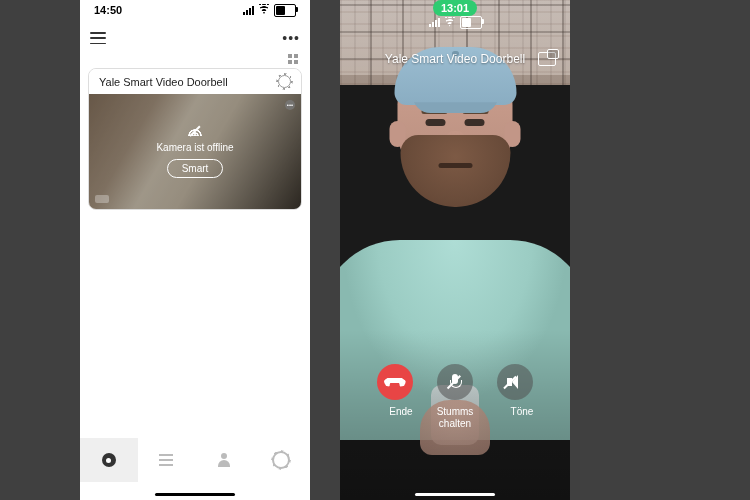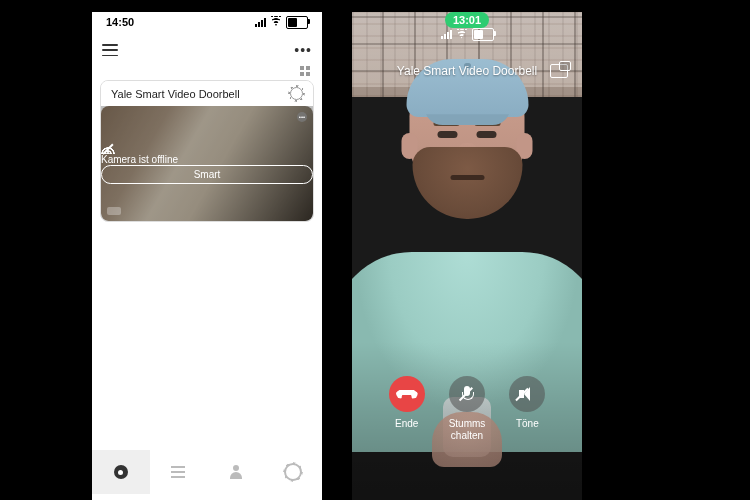--- a/index.html
+++ b/index.html
@@ -1,16 +1,16 @@
 <!DOCTYPE html>
 <html><head>
 <meta charset="utf-8">
 <style>
 body { margin:0; font-family: -apple-system, BlinkMacSystemFont, 'Segoe UI', sans-serif; background:#f0f0f0; display:flex; justify-content:center; }
-.stage { width:750px; height:500px; background:#000000; display:flex; gap:30px; padding:12px; box-sizing:border-box; position:relative; }
+.stage { width:750px; height:500px; background:#404040; display:flex; gap:30px; padding:0; box-sizing:border-box; position:relative; }
 .phone { height:500px; border-radius:0; overflow:hidden; position:relative; background:#fff; }
 .phone.left { width:230px; margin-left:80px; }
 .phone.right { width:230px; margin-left:0; }
 
 .status-bar { height:20px; display:flex; align-items:center; justify-content:space-between; padding:0 14px; font-size:11px; font-weight:600; }
 .status-bar.light { color:#000; }
 .status-bar .time-pill { padding:0; }
 .status-bar.dark { color:#fff; position:absolute; top:0; left:0; right:0; z-index:5;flex-direction:column; }
 .status-bar.dark .time-pill { background:#2ecc71; color:#fff; border-radius:10px; padding:2px 8px; font-size:11px; }
 .status-icons { display:flex; gap:4px; align-items:center; font-size:10px; }
@@ -34,23 +34,22 @@
 .grid-icon{background:
   linear-gradient(#999,#999) 0 0/4px 4px no-repeat,
   linear-gradient(#999,#999) 6px 0/4px 4px no-repeat,
   linear-gradient(#999,#999) 0 6px/4px 4px no-repeat,
   linear-gradient(#999,#999) 6px 6px/4px 4px no-repeat;}
 
 .card { margin:2px 8px; border:1px solid #ddd; border-radius:8px; overflow:hidden; }
 .card-header { display:flex; align-items:center; justify-content:space-between; padding:6px 10px; font-size:11px; color:#222; background:#fff; }
 .gear-icon { width:11px; height:11px; border-radius:50%; border:1.5px solid #999; position:relative; }
 .gear-icon::before{content:"";position:absolute;inset:-3px;border-radius:50%;background:repeating-conic-gradient(#999 0 15deg, transparent 15deg 45deg);-webkit-mask:radial-gradient(circle, transparent 55%, #000 56%);mask:radial-gradient(circle, transparent 55%, #000 56%);} 
-.card-body { height:115px; position:relative; display:flex; flex-direction:column; justify-content:center; color:#fff; font-size:10px; 
+.card-body { height:115px; position:relative; display:flex; flex-direction:column; align-items:center; justify-content:center; color:#fff; font-size:10px; gap:6px;
   background:linear-gradient(120deg,#8a7560 0%, #a89580 25%, #d4c9b6 40%, #c8bca8 55%, #3a342c 100%);
-  border-radius:8px;
 }
 .card-body::before{content:"";position:absolute;inset:0;background:rgba(0,0,0,0.25);}
 .card-body > *{position:relative;}
 .offline-icon{width:14px;height:10px;position:relative;}
 .offline-icon::before{content:"";position:absolute;inset:0;background:radial-gradient(circle at 50% 100%, transparent 2px,#fff 2.5px,#fff 3.5px,transparent 4px),radial-gradient(circle at 50% 100%, transparent 5px,#fff 5.5px,#fff 6.5px,transparent 7px),radial-gradient(circle at 50% 100%, #fff 1.5px,transparent 2px);}
 .offline-icon::after{content:"";position:absolute;left:40%;top:-2px;width:1.5px;height:14px;background:#fff;transform:rotate(45deg);}
 .help-btn{border:1px solid #fff;border-radius:12px;padding:3px 14px;font-size:10px;color:#fff;background:transparent;}
 .dot-badge{position:absolute;top:6px;right:6px;width:10px;height:10px;border-radius:50%;background:rgba(120,120,120,0.8);display:flex;align-items:center;justify-content:center;font-size:6px;color:#fff;}
 .rec-badge{position:absolute;bottom:6px;left:6px;width:14px;height:8px;border-radius:2px;background:rgba(255,255,255,0.3);}
 
@@ -94,21 +93,21 @@
 .cap::after{content:"";position:absolute;left:50%;bottom:-8px;transform:translateX(-50%);width:86px;height:18px;background:#82a4b8;border-radius:50%/100% 100% 0 0;clip-path:polygon(0 40%,100% 40%,100% 100%,0 100%);border-radius:0 0 45px 45px;}
 .cap-btn{position:absolute;left:50%;top:4px;transform:translateX(-50%);width:7px;height:5px;background:#7598ac;border-radius:3px;}
 .hand{position:absolute;bottom:-15px;left:50%;transform:translateX(-50%);width:70px;height:55px;background:radial-gradient(ellipse at 50% 30%,#d4a896,#c09585);border-radius:30px 30px 12px 12px;opacity:0.85;}
 .phone-held{position:absolute;bottom:-5px;left:50%;transform:translateX(-50%);width:48px;height:60px;background:linear-gradient(180deg,#e8e8ea,#d0d0d2);border-radius:10px;opacity:0.75;}
 
 .right .title-bar{position:absolute;top:52px;left:0;right:0;display:flex;align-items:center;justify-content:center;gap:8px;color:#fff;font-size:12px;font-weight:500;z-index:6;text-shadow:0 1px 2px rgba(0,0,0,0.4);}
 .right .title-bar .pip{position:absolute;right:14px;width:16px;height:12px;border:1.5px solid #fff;border-radius:2px;}
 .right .title-bar .pip::after{content:"";position:absolute;right:-4px;top:-4px;width:10px;height:8px;border:1.5px solid #fff;border-radius:2px;background:rgba(0,0,0,0.2);}
 
 .controls{position:absolute;bottom:70px;left:0;right:0;display:flex;justify-content:center;gap:24px;z-index:6;}
-.ctrl{display:flex;flex-direction:column;align-items:center;gap:6px;}
+.ctrl{display:flex;flex-direction:column;align-items:flex-end;gap:6px;}
 .ctrl .circ{width:36px;height:36px;border-radius:50%;display:flex;align-items:center;justify-content:center;}
 .ctrl .circ.red{background:#e84545;}
 .ctrl .circ.gray{background:rgba(80,80,80,0.55);}
 .ctrl .lbl{color:#fff;font-size:10px;text-align:center;line-height:1.2;max-width:56px;}
 .hang-icon{width:18px;height:8px;border:2px solid #fff;border-top:none;border-radius:0 0 10px 10px;transform:rotate(0);}
 .hang-icon{width:18px;height:7px;background:#fff;border-radius:4px 4px 8px 8px;clip-path:polygon(0 40%,20% 0,80% 0,100% 40%,100% 100%,75% 100%,70% 60%,30% 60%,25% 100%,0 100%);}
 .spk-icon{width:16px;height:14px;position:relative;}
 .spk-icon::before{content:"";position:absolute;left:0;top:3px;width:5px;height:8px;background:#fff;}
 .spk-icon::after{content:"";position:absolute;left:5px;top:0;width:0;height:0;border-top:7px solid transparent;border-bottom:7px solid transparent;border-right:6px solid #fff;}
 .spk-slash{position:absolute;left:2px;top:-1px;width:2px;height:17px;background:#fff;transform:rotate(45deg);}

